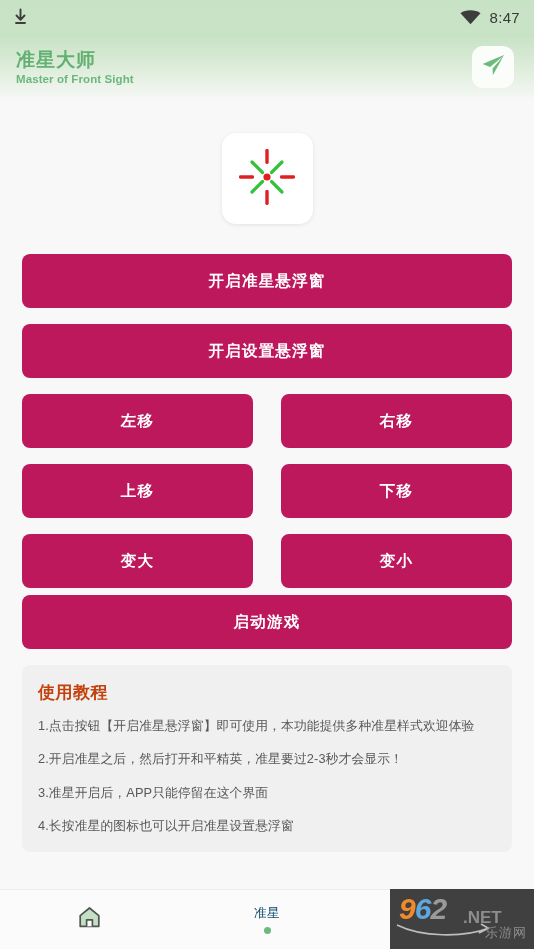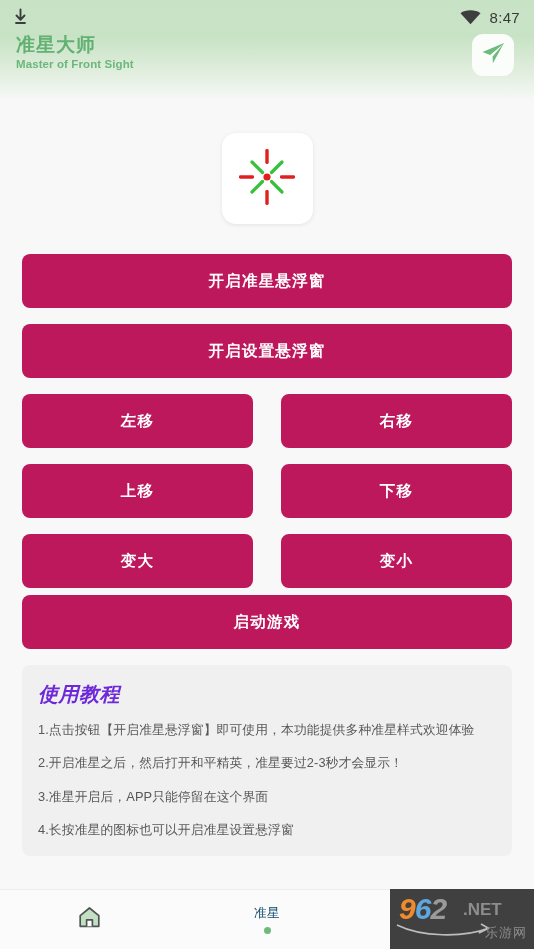--- a/index.html
+++ b/index.html
@@ -33,20 +33,21 @@
     font-weight: 500;
     letter-spacing: .3px;
   }
   .dl-icon svg, .wifi-icon svg { display: block; }
 
   
   .app-header {
     height: 66px;
     background: linear-gradient(180deg, #c6e2c3 0%, #dcecd9 48%, #f6f8f6 100%);
     display: flex;
+    align-items: center;
     justify-content: space-between;
     padding: 0 20px 0 16px;
     position: relative;
   }
   .titles { display: flex; flex-direction: column; gap: 2px; }
   .app-title {
     font-size: 19px;
     font-weight: bold;
     color: #62b173;
     letter-spacing: 1px;
@@ -118,26 +119,25 @@
   }
 
   
   .tutorial {
     margin-top: 13px;
     background: #f0f0f0;
     border-radius: 8px;
     padding: 16px 16px 18px 16px;
   }
   .tutorial-title {
-    font-size: 20px;
-    font-weight: bold;
-    color: #6d28d9;
+    font-size: 17px;
+    font-weight: bold;
+    color: #c2410c;
     margin-bottom: 13px;
     letter-spacing: .5px;
-    font-style: italic;
   }
   .tutorial-line {
     font-size: 12.8px;
     color: #585858;
     line-height: 1.35;
     margin-bottom: 16px;
     letter-spacing: .1px;
   }
   .tutorial-line:last-child { margin-bottom: 0; }
 
@@ -199,21 +199,21 @@
     font-style: italic;
     letter-spacing: -1px;
     line-height: 1;
   }
   .wm-9 { color: #f08a2a; }
   .wm-6 { color: #5fa8dd; }
   .wm-2 { color: #9a9a9a; }
   .wm-net {
     position: absolute;
     left: 70px;
-    top: 8px;
+    top: 16px;
     font-size: 17px;
     font-weight: bold;
     color: #8d8d8d;
     letter-spacing: 0px;
   }
   .wm-cn {
     position: absolute;
     right: 4px;
     bottom: 4px;
     font-size: 13px;

